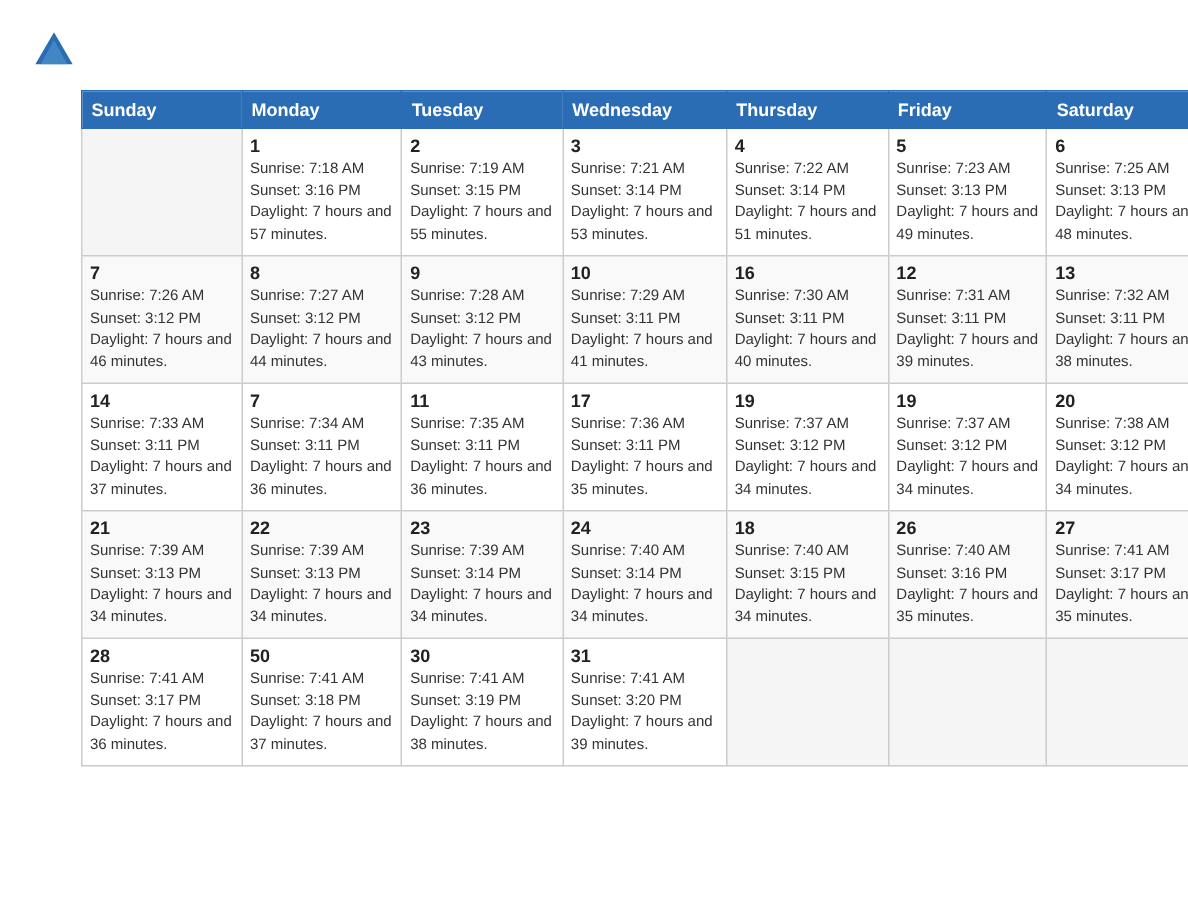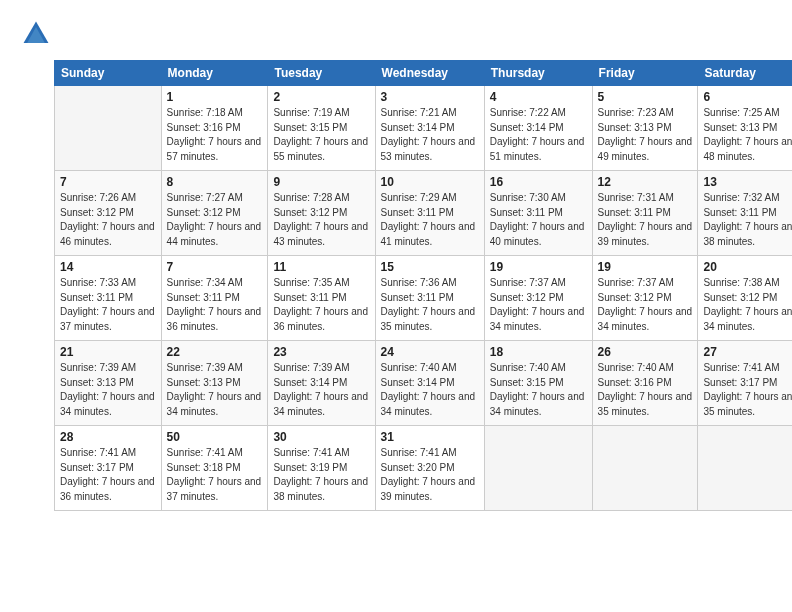--- a/index.html
+++ b/index.html
@@ -191,21 +191,21 @@
           </td>
           <td>
             <div class="day-num">7</div>
             <div class="day-info">Sunrise: 7:34 AM<br>Sunset: 3:11 PM<br>Daylight: 7 hours and 36 minutes.</div>
           </td>
           <td>
             <div class="day-num">11</div>
             <div class="day-info">Sunrise: 7:35 AM<br>Sunset: 3:11 PM<br>Daylight: 7 hours and 36 minutes.</div>
           </td>
           <td>
-            <div class="day-num">15</div>
+            <div class="day-num">17</div>
             <div class="day-info">Sunrise: 7:36 AM<br>Sunset: 3:11 PM<br>Daylight: 7 hours and 35 minutes.</div>
           </td>
           <td>
             <div class="day-num">19</div>
             <div class="day-info">Sunrise: 7:37 AM<br>Sunset: 3:12 PM<br>Daylight: 7 hours and 34 minutes.</div>
           </td>
           <td>
             <div class="day-num">19</div>
             <div class="day-info">Sunrise: 7:37 AM<br>Sunset: 3:12 PM<br>Daylight: 7 hours and 34 minutes.</div>
           </td>

